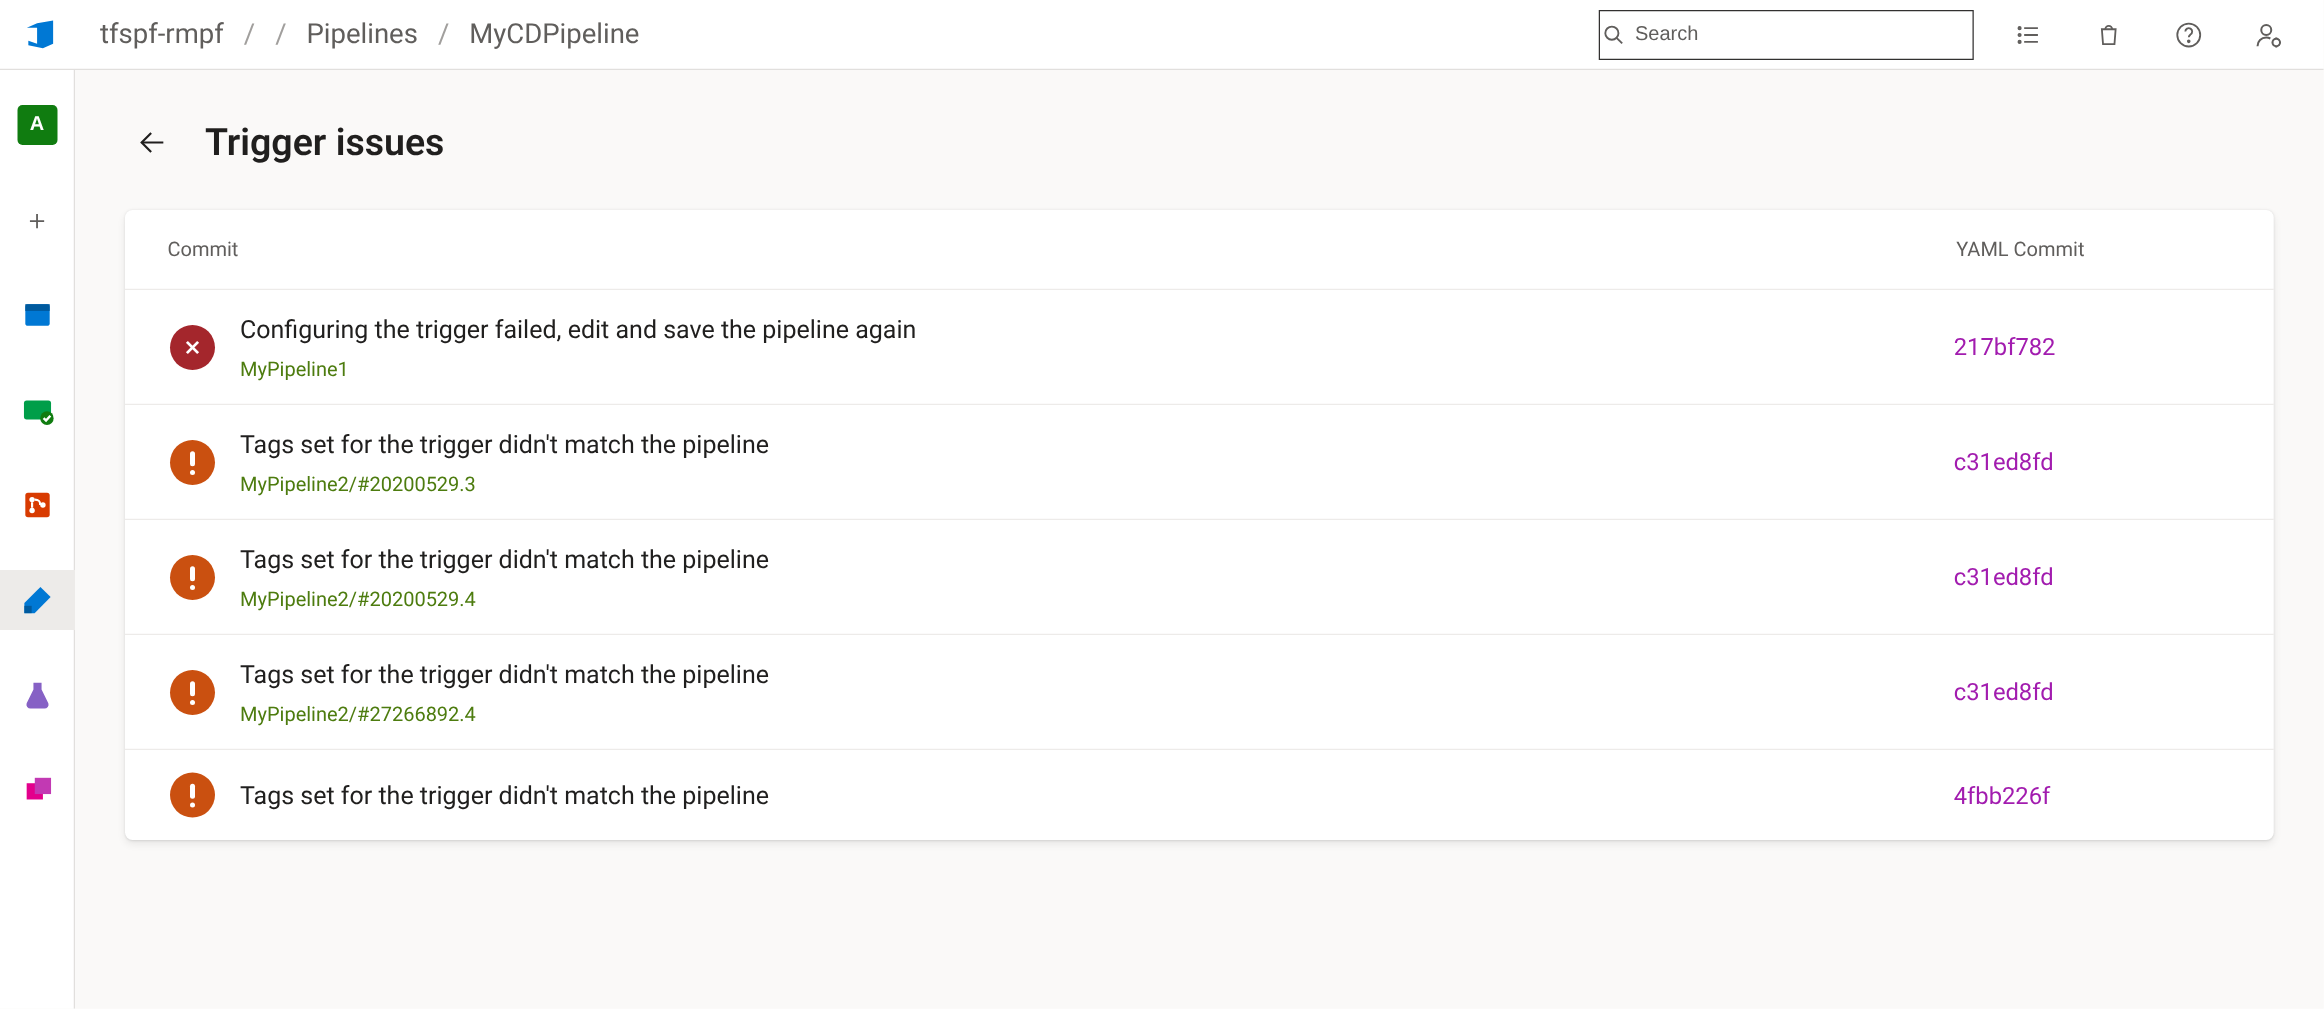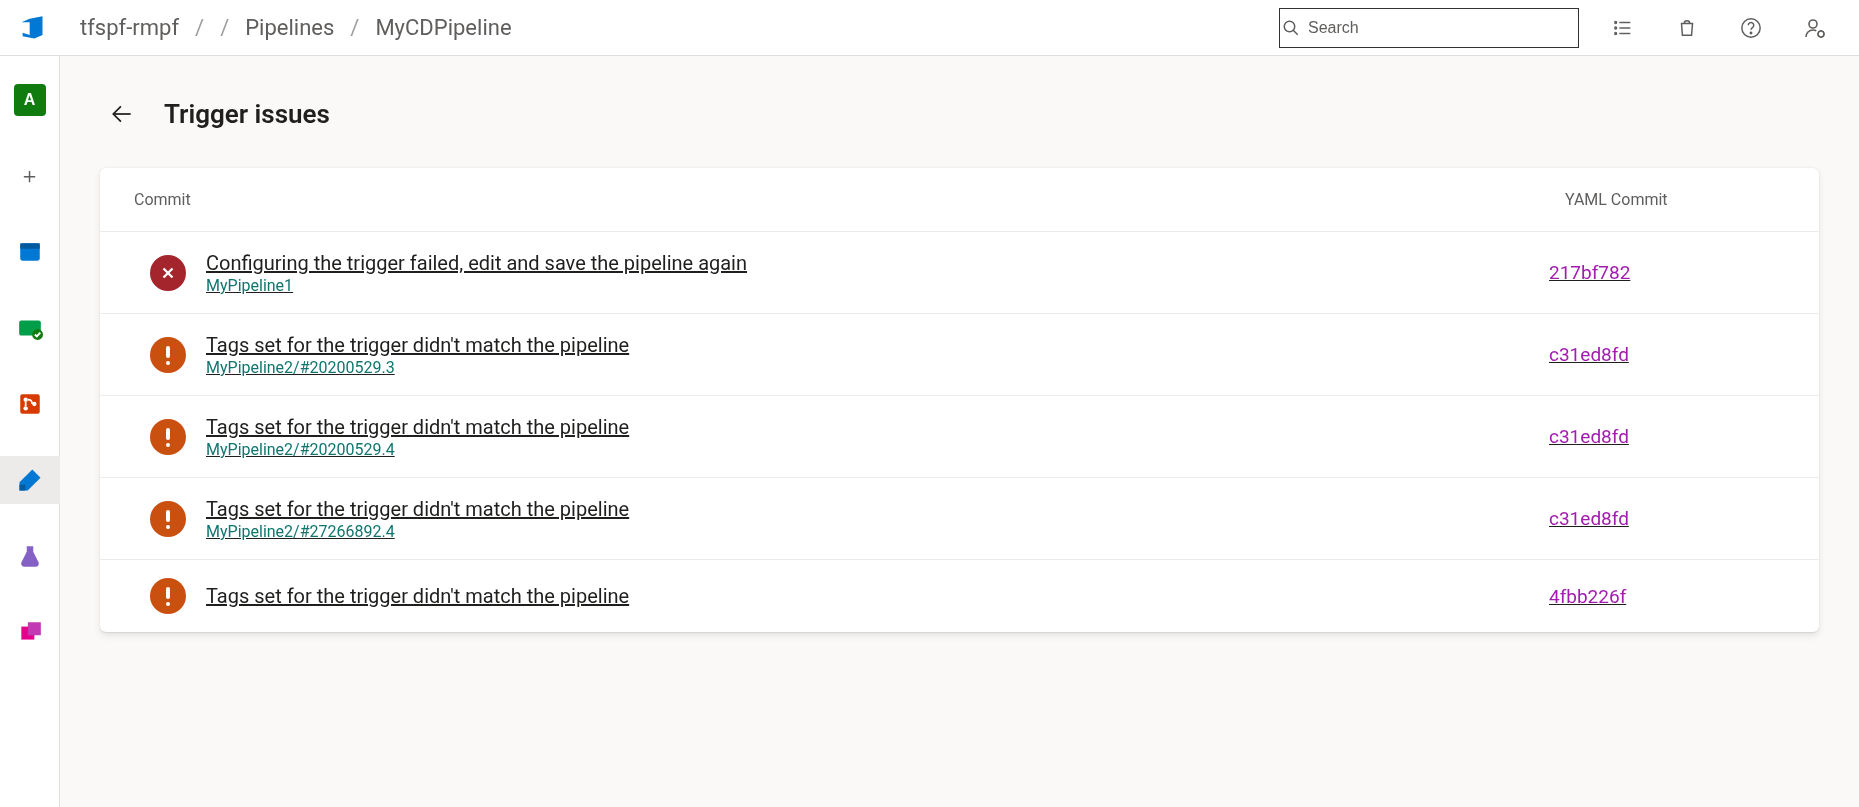--- a/index.html
+++ b/index.html
@@ -105,21 +105,21 @@
     margin-bottom: 36px;
     padding-left: 4px;
   }
   .back-btn {
     width: 36px; height: 36px;
     border: none; background: none; cursor: pointer;
     color: #201f1e;
     display: flex; align-items: center; justify-content: center;
   }
   .page-title {
-    font-size: 26px;
+    font-size: 30px;
     font-weight: 600;
     color: #201f1e;
   }
 
   
   .card {
     background: #fff;
     border-radius: 6px;
     box-shadow: 0 0.6px 1.8px rgba(0,0,0,0.1), 0 3.2px 7.2px rgba(0,0,0,0.08);
     margin-right: 40px;
@@ -130,40 +130,39 @@
     border-bottom: 1px solid #edebe9;
     color: #605e5c;
     font-size: 16px;
   }
   .col-issue { flex: 1; }
   .col-commit { width: 220px; }
 
   .issue-row {
     display: flex;
     align-items: center;
-    padding: 18px 50px;
+    padding: 18px 36px;
     border-bottom: 1px solid #edebe9;
     cursor: pointer;
-    text-decoration: underline;
   }
   .issue-row:last-child { border-bottom: none; }
 
   .status-icon {
     width: 36px; height: 36px; border-radius: 50%;
     flex-shrink: 0;
     display: flex; align-items: center; justify-content: center;
     margin-right: 20px;
     color: #fff;
   }
   .status-error { background: #a4262c; }
   .status-warn  { background: #ca5010; }
 
   .issue-text { flex: 1; }
   .issue-title { font-size: 20px; color: #201f1e; line-height: 1.3; }
-  .issue-sub   { font-size: 16px; color: #0f766e; margin-top: 0; }
+  .issue-sub   { font-size: 16px; color: #4d7c0f; margin-top: 10px; }
   .issue-commit { width: 220px; font-size: 19px; color: #a21caf; }
 
   svg { display: block; }
 </style>
 </head>
 <body>
 
 <div class="topbar">
   <div class="logo">
     <svg width="28" height="28" viewBox="0 0 24 24" fill="none">

